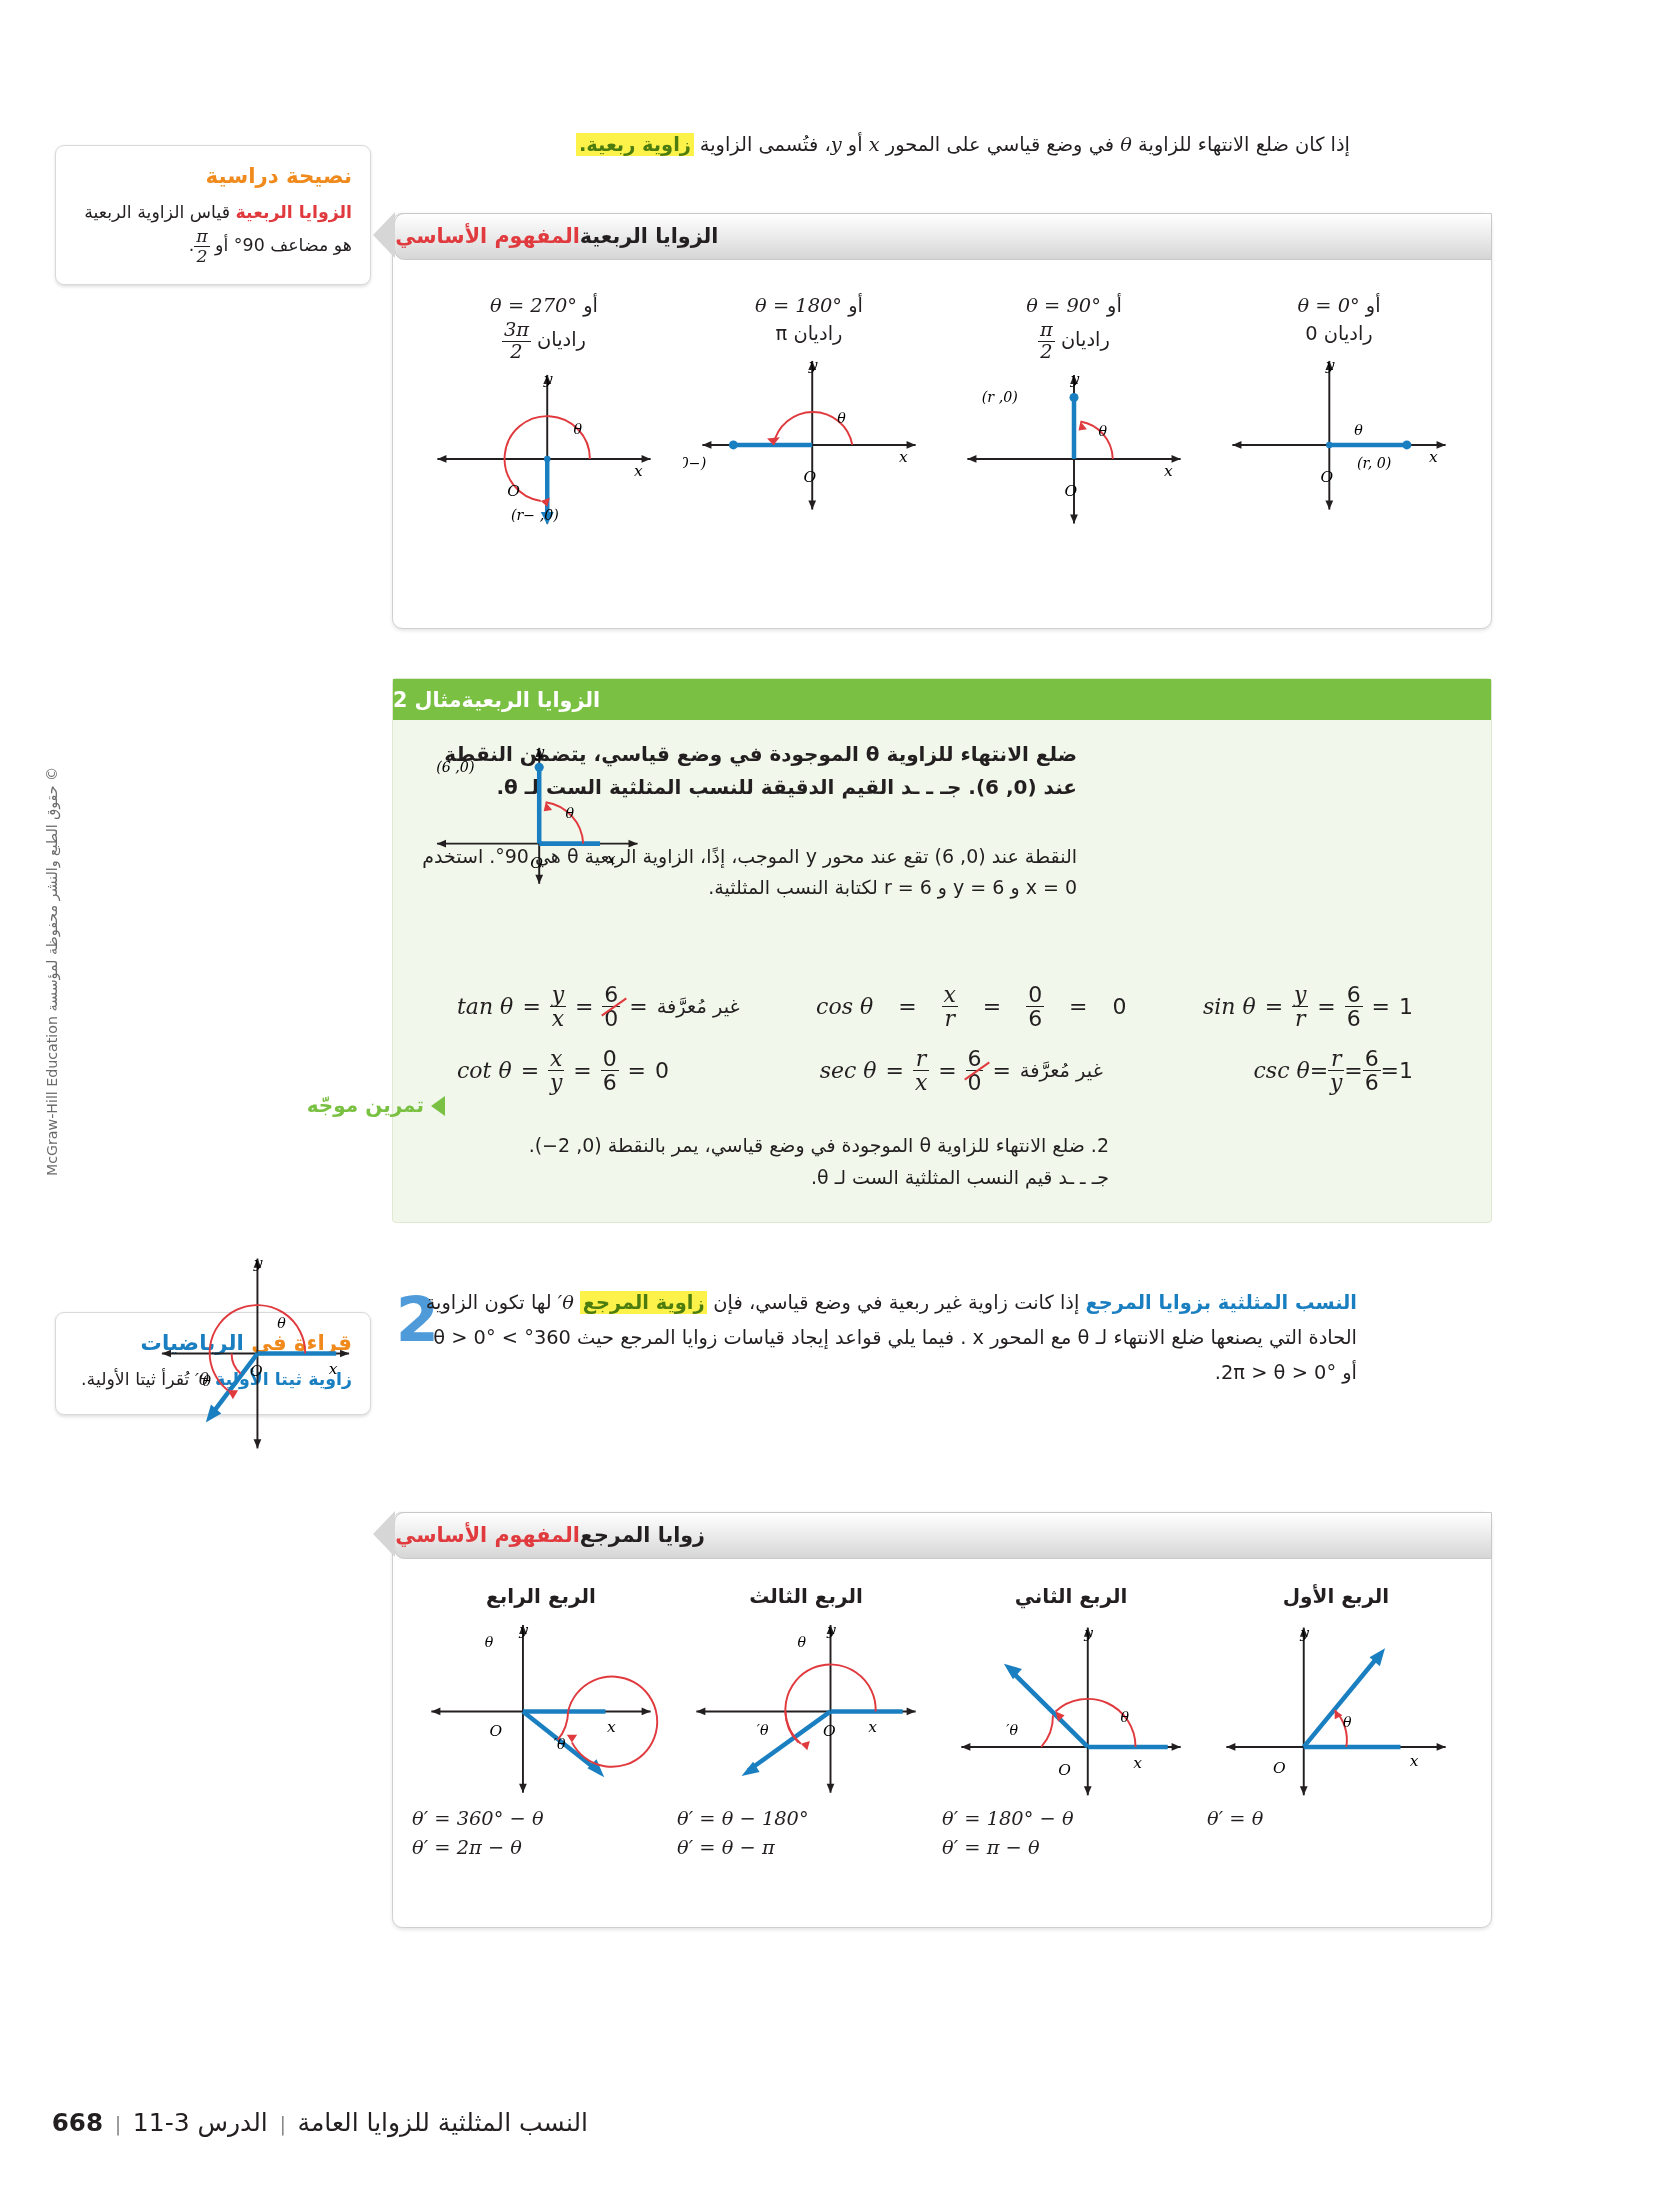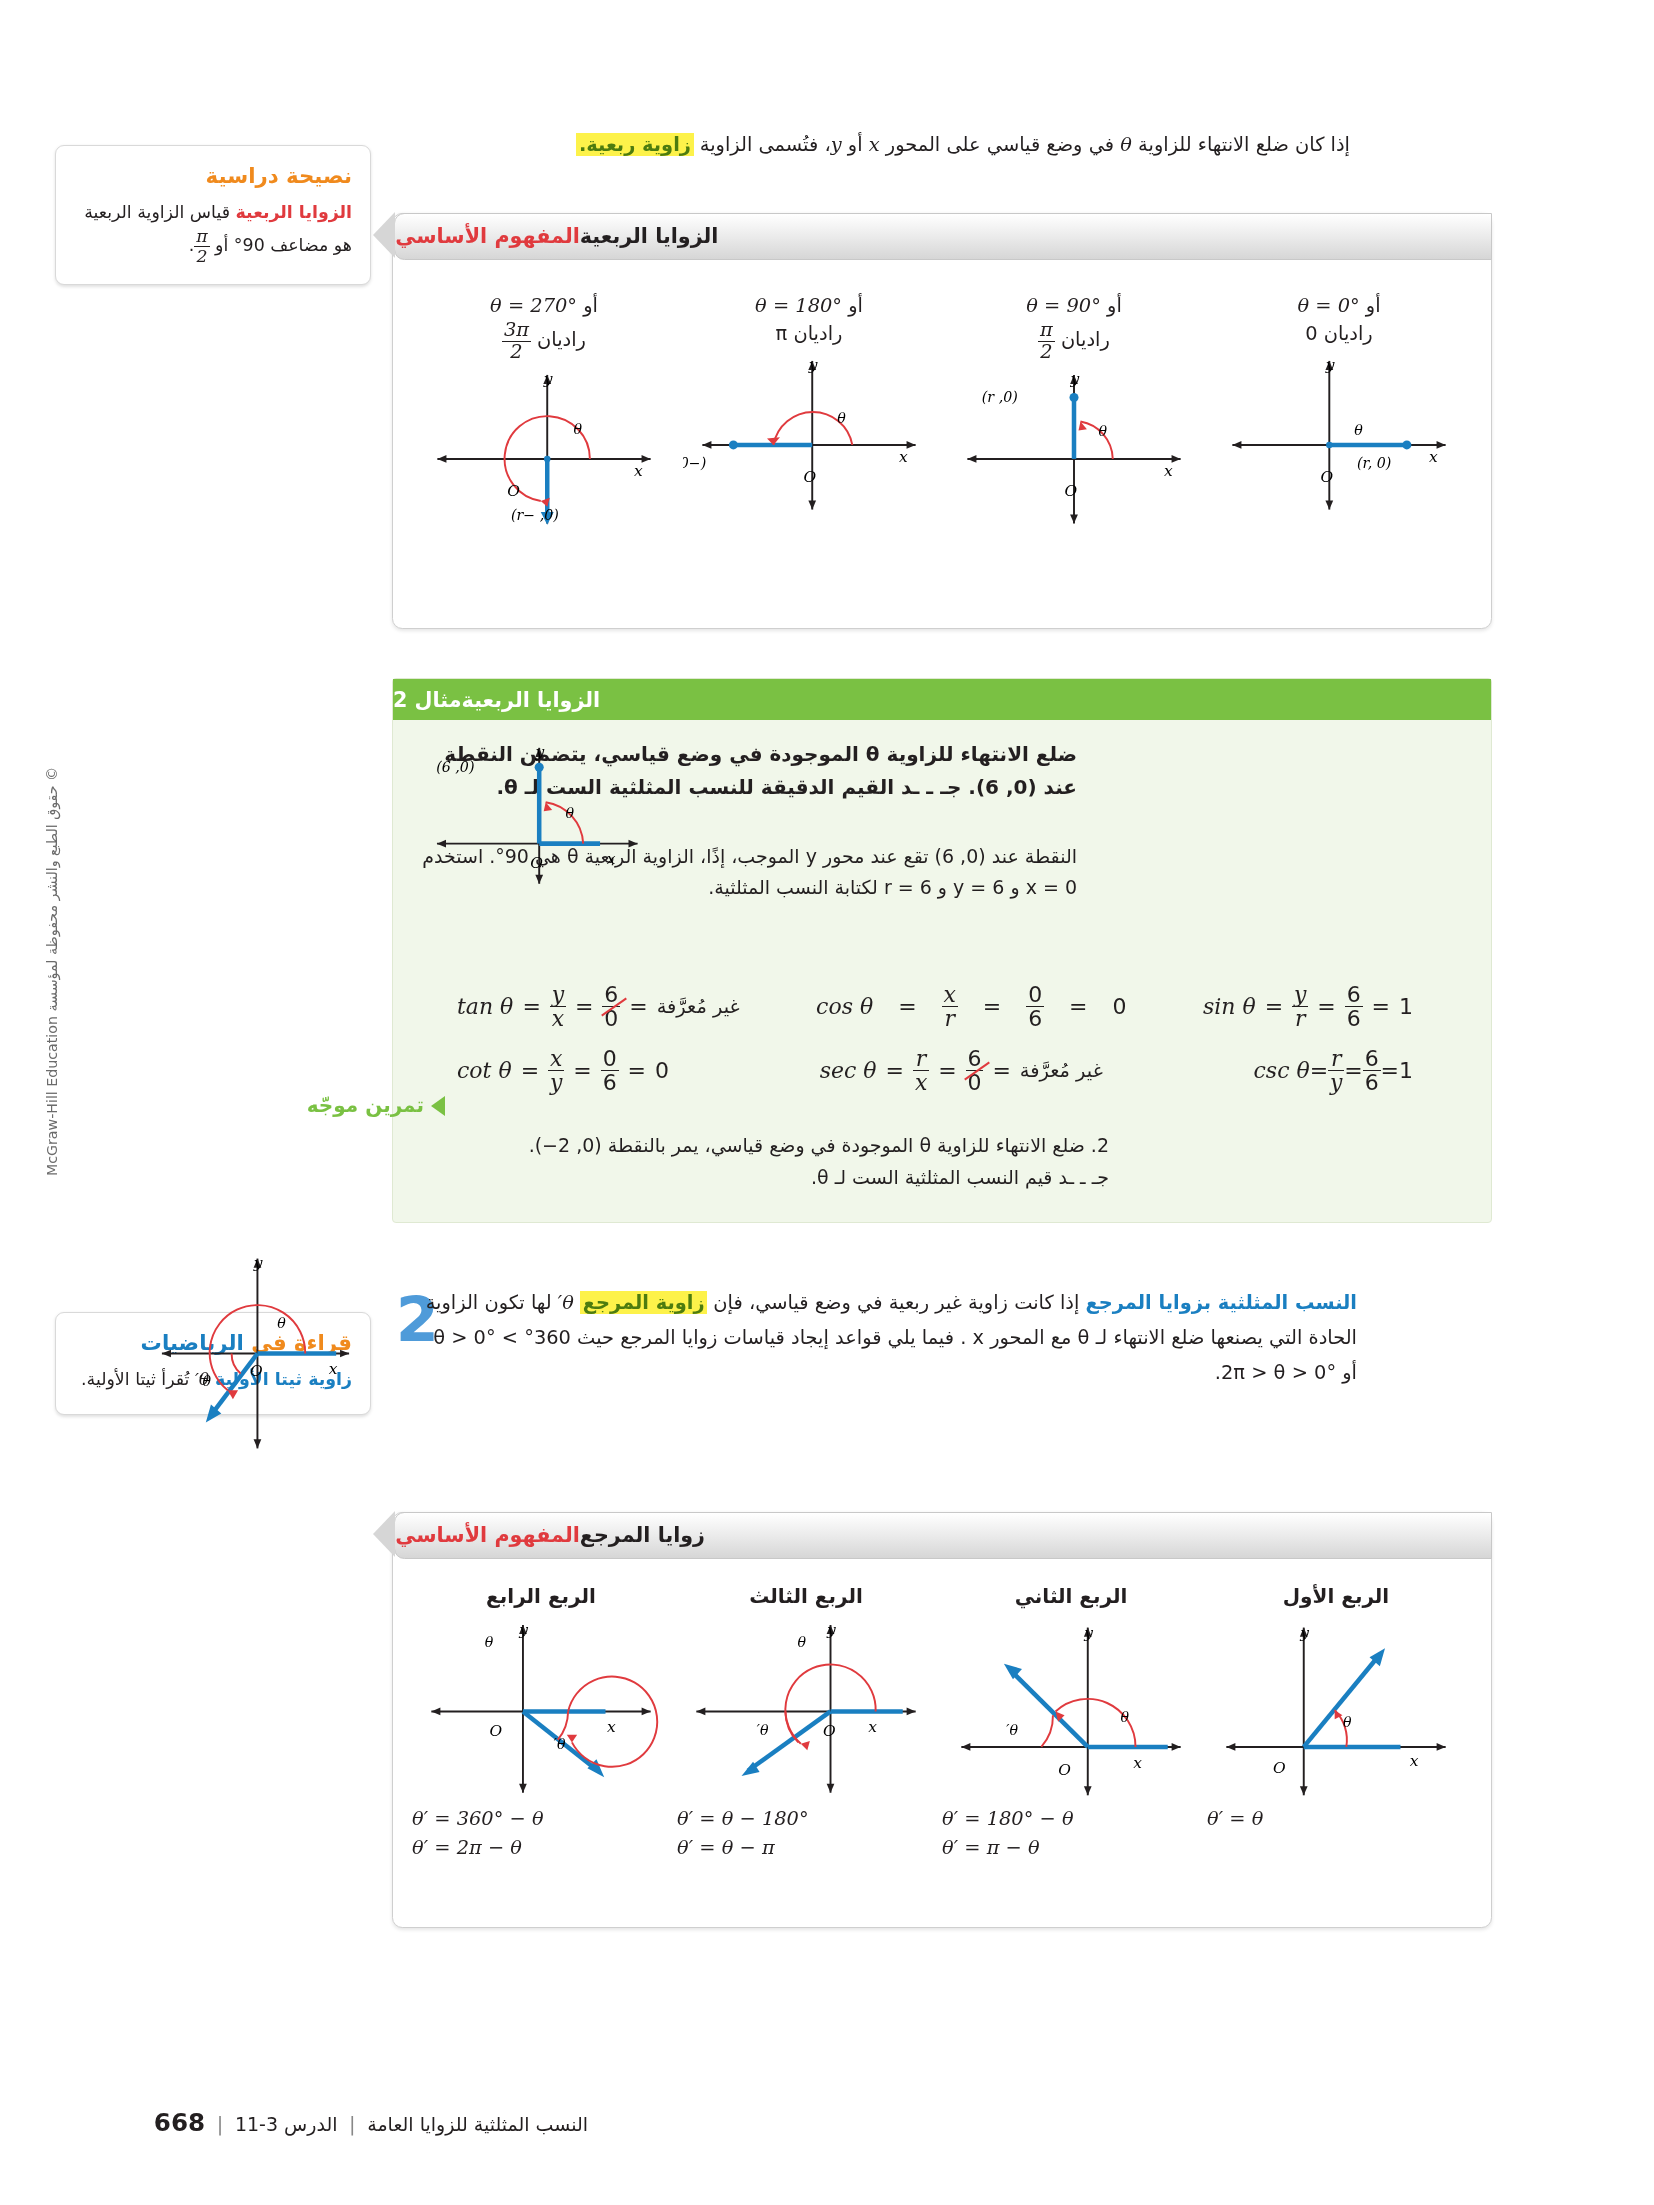--- a/index.html
+++ b/index.html
@@ -107,21 +107,21 @@
     font-family:"DejaVu Sans","Liberation Sans",sans-serif;
   }
 
   
   #footer{
     position:absolute;bottom:97px;right:0;width:1654px;text-align:left;padding-left:0;
   }
   #footer-inner{position:absolute;right:1066px;top:0;display:flex;flex-direction:row-reverse;align-items:baseline;gap:11.6px;}
   #footer-inner .pg{font-size:24.6px;font-weight:bold;}
   #footer-inner .sep{font-size:19.4px;color:#888;}
-  #footer-inner .txt{font-size:19px;}
+  #footer-inner .txt{font-size:25px;}
 
   #spine{
     position:absolute;left:44px;top:1176px;transform:rotate(-90deg);transform-origin:left top;
     font-size:14.2px;color:#6b6b6b;white-space:nowrap;
   }
 
   
   .fig-cap{font-size:19.4px;text-align:center;line-height:1.45;}
   .fig-cap .math{font-style:italic;}
   .frac{display:inline-block;vertical-align:middle;text-align:center;line-height:1.05;}

